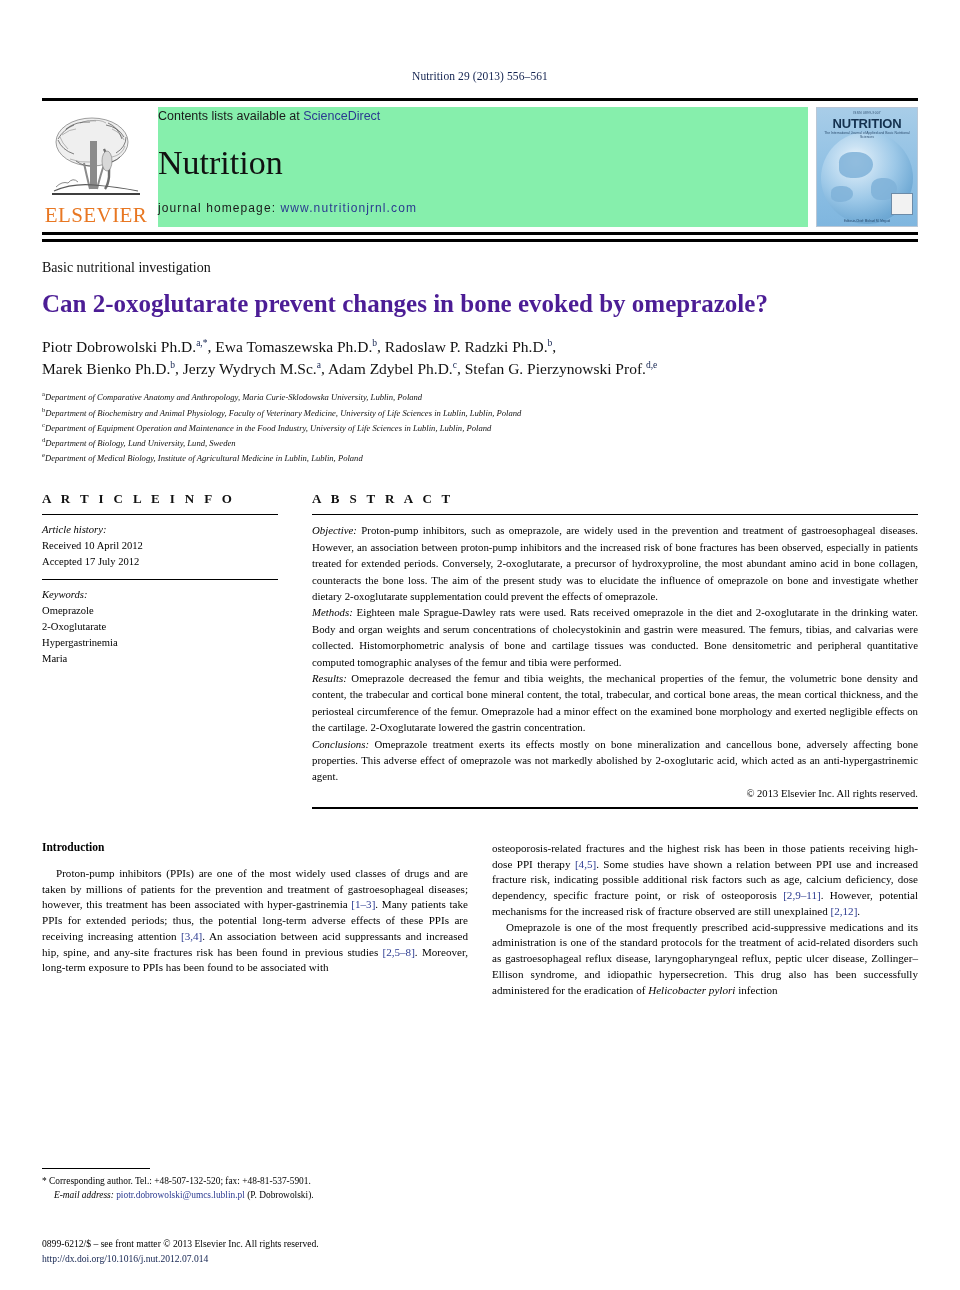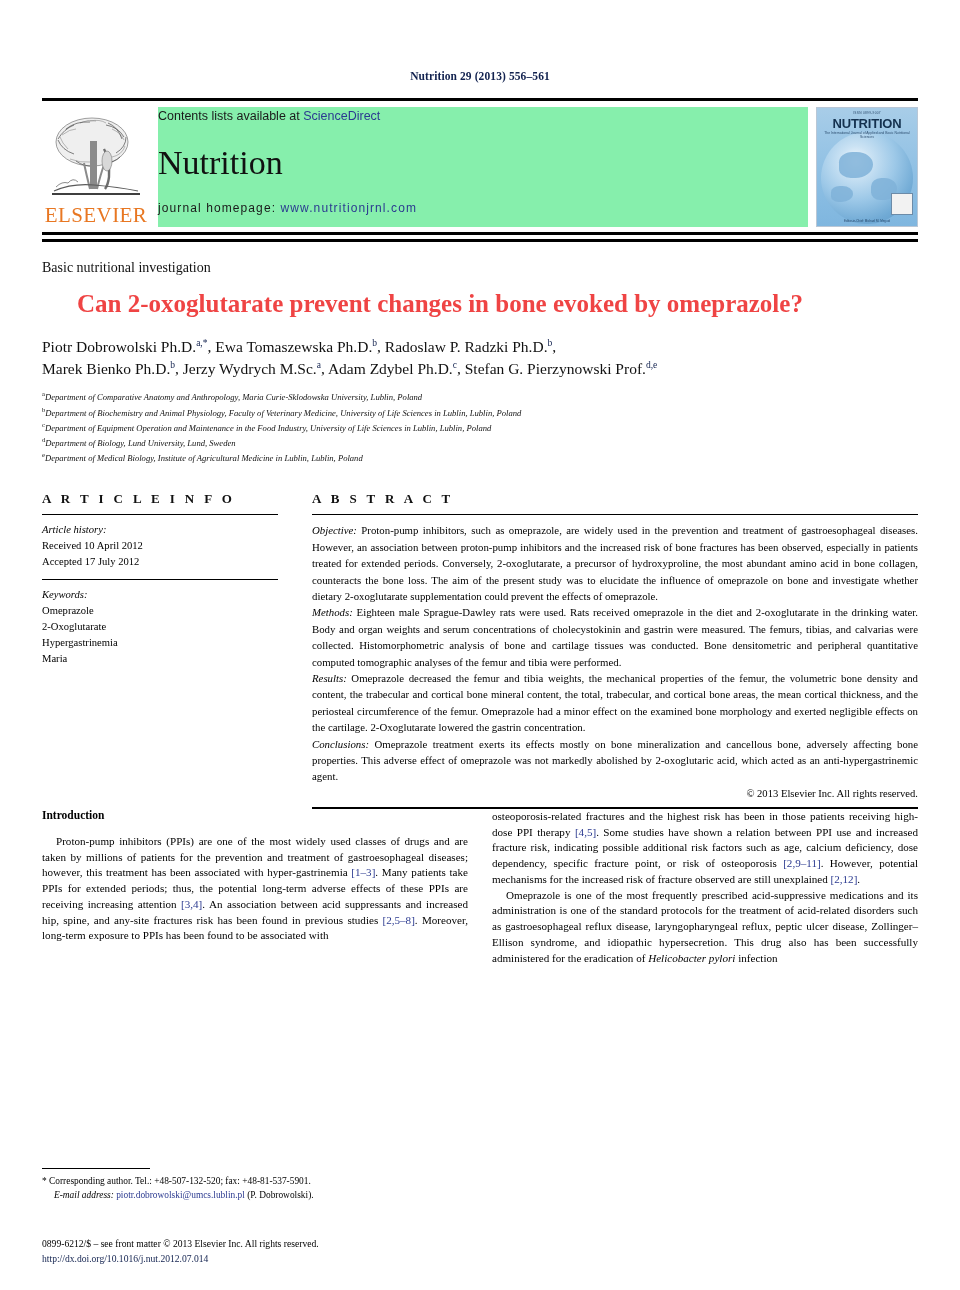--- a/index.html
+++ b/index.html
@@ -20,21 +20,21 @@
     height: 1290px;
     position: relative;
     box-sizing: border-box;
     padding: 0 42px;
   }
 
   
   .running-head {
     text-align: center;
     font-size: 11.5px;
-    font-weight: bold;
+    font-weight: normal;
     color: #12224f;
     padding-top: 70px;
     letter-spacing: .1px;
   }
 
   
   .masthead {
     margin-top: 16px;
     border-top: 3px solid #000;
     border-bottom: 3px solid #000;
@@ -153,22 +153,21 @@
   
   .section-type {
     font-size: 14px;
     margin-top: 18px;
     color: #111;
   }
   .article-title {
     font-size: 25px;
     margin-top: 14px;
     line-height: 1.15;
-    color: #ef4444;
-    margin-left: 35px;
+    color: #4c1d95;
   }
   .authors {
     font-size: 15.5px;
     margin-top: 13px;
     line-height: 1.45;
     color: #111;
     font-family: Liberation Serif, serif;
   }
   .authors sup { font-size: 9.5px; color: #12224f; }
   .affiliations {
@@ -210,20 +209,21 @@
     text-align: right;
     font-size: 10.6px;
     margin-top: 3px;
   }
   .abstract-close { border-top: 2px solid #000; margin-top: 8px; }
 
   
   .body-cols {
     display: flex;
     gap: 24px;
+    margin-top: 32px;
   }
   .body-col { flex: 1 1 0; position: relative; }
   .body-head {
     font-size: 11.5px;
     font-weight: bold;
     margin-bottom: 13px;
   }
   .body-text {
     font-size: 11.1px;
     line-height: 1.42;

